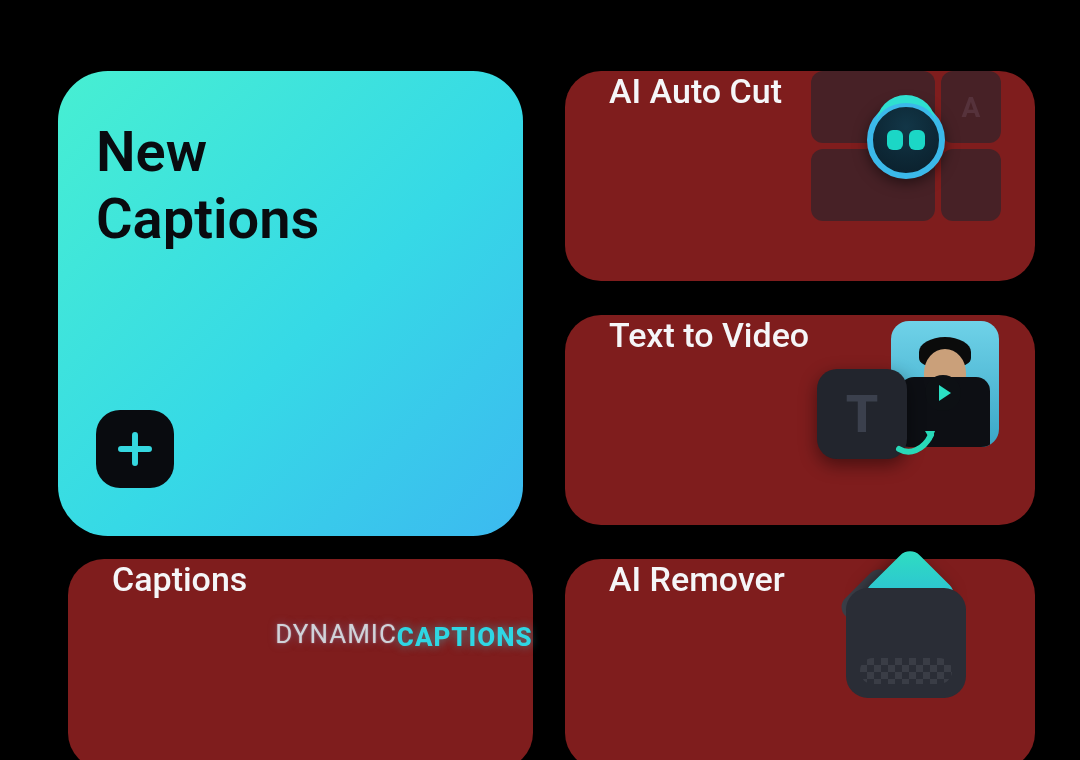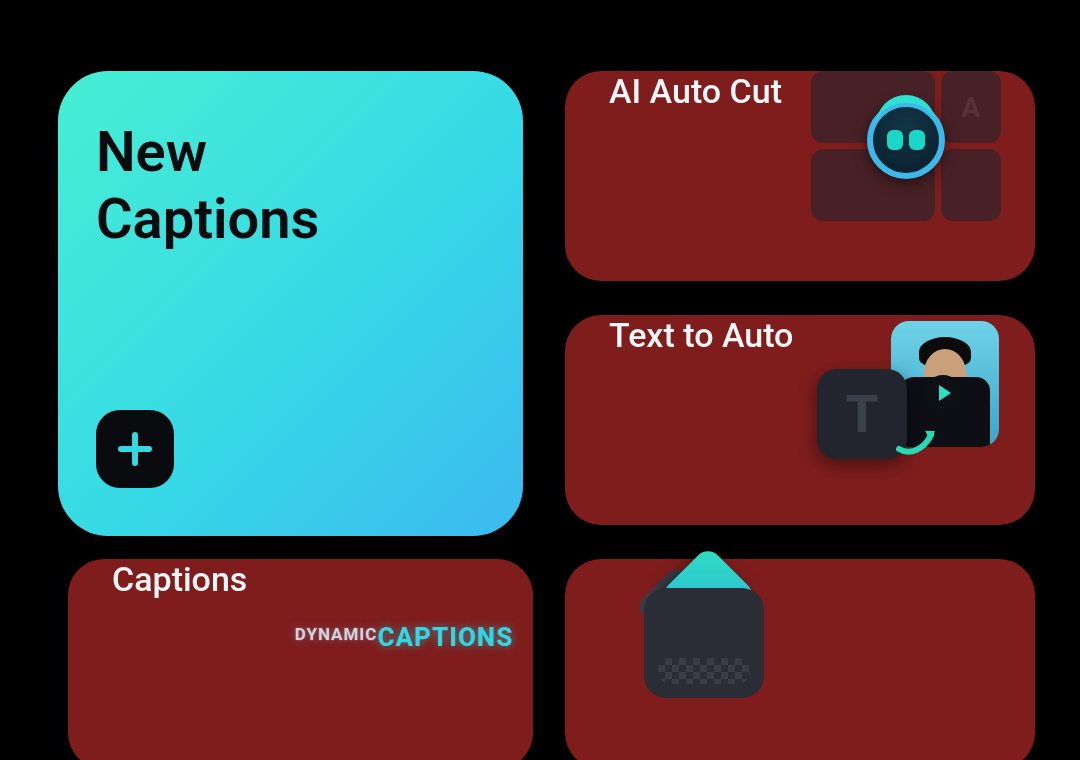--- a/index.html
+++ b/index.html
@@ -94,21 +94,21 @@
     content:""; position:absolute; inset:0; border-radius:14px;
     background: linear-gradient(135deg, rgba(255,255,255,0) 45%, rgba(0,0,0,0.25) 55%);
   }
   .rem-back {
     position:absolute; left:36%; top:32%; width:60px; height:60px; transform: translate(-50%,-50%) rotate(45deg);
     border-radius:12px; background:#3a3d46;
   }
 
   
   .cap-art { text-align:center; }
-  .cap-line1 { color:#d0d3da; font-size:17px; font-weight:700; letter-spacing:1px; text-shadow: 0 0 8px rgba(120,140,200,0.5), 0 0 2px rgba(255,255,255,0.4); }
+  .cap-line1 { color:#d0d3da; font-size:26px; font-weight:400; letter-spacing:1px; text-shadow: 0 0 8px rgba(120,140,200,0.5), 0 0 2px rgba(255,255,255,0.4); }
   .cap-line2 { color:#2fd6e3; font-size:26px; font-weight:800; letter-spacing:1px; margin-top:6px; text-shadow: 0 0 10px rgba(47,214,227,0.55); }
 </style>
 </head>
 <body>
 
 <div class="canvas">
 
   <div class="new-project">
     <div class="np-title">
       <div>New</div>
@@ -132,21 +132,21 @@
       </div>
       <div class="aac-orb">
         <div class="brow"></div>
         <div class="eye"></div>
           <div class="eye"></div>
       </div>
     </div>
   </div>
 
   <div class="tile tile-text-to-video">
-    <div class="label">Text to Auto</div>
+    <div class="label">Text to Video</div>
     <div class="art">
       <div class="ttv-photo">
         <div class="hair"></div>
           <div class="head"></div>
           <div class="body"></div>
       </div>
       <div class="ttv-play"></div>
       <div class="ttv-t">T</div>
       <svg class="ttv-arrow" width="44" height="36" viewBox="0 0 44 36">
         <path d="M4 28 C 14 34, 28 30, 36 14" stroke="#28d9b8" stroke-width="6" fill="none" stroke-linecap="round"></path>
@@ -157,20 +157,21 @@
 
   <div class="tile tile-captions">
     <div class="label">Captions</div>
     <div class="art cap-art">
       <div class="cap-line1">DYNAMIC</div>
       <div class="cap-line2">CAPTIONS</div>
     </div>
   </div>
 
   <div class="tile tile-ai-remover">
+    <div class="label">AI Remover</div>
     <div class="art">
       <div class="rem-back"></div>
       <div class="rem-diamond"></div>
       <div class="rem-base">
           <div class="checker"></div>
         </div>
     </div>
   </div>
 
 </div>

